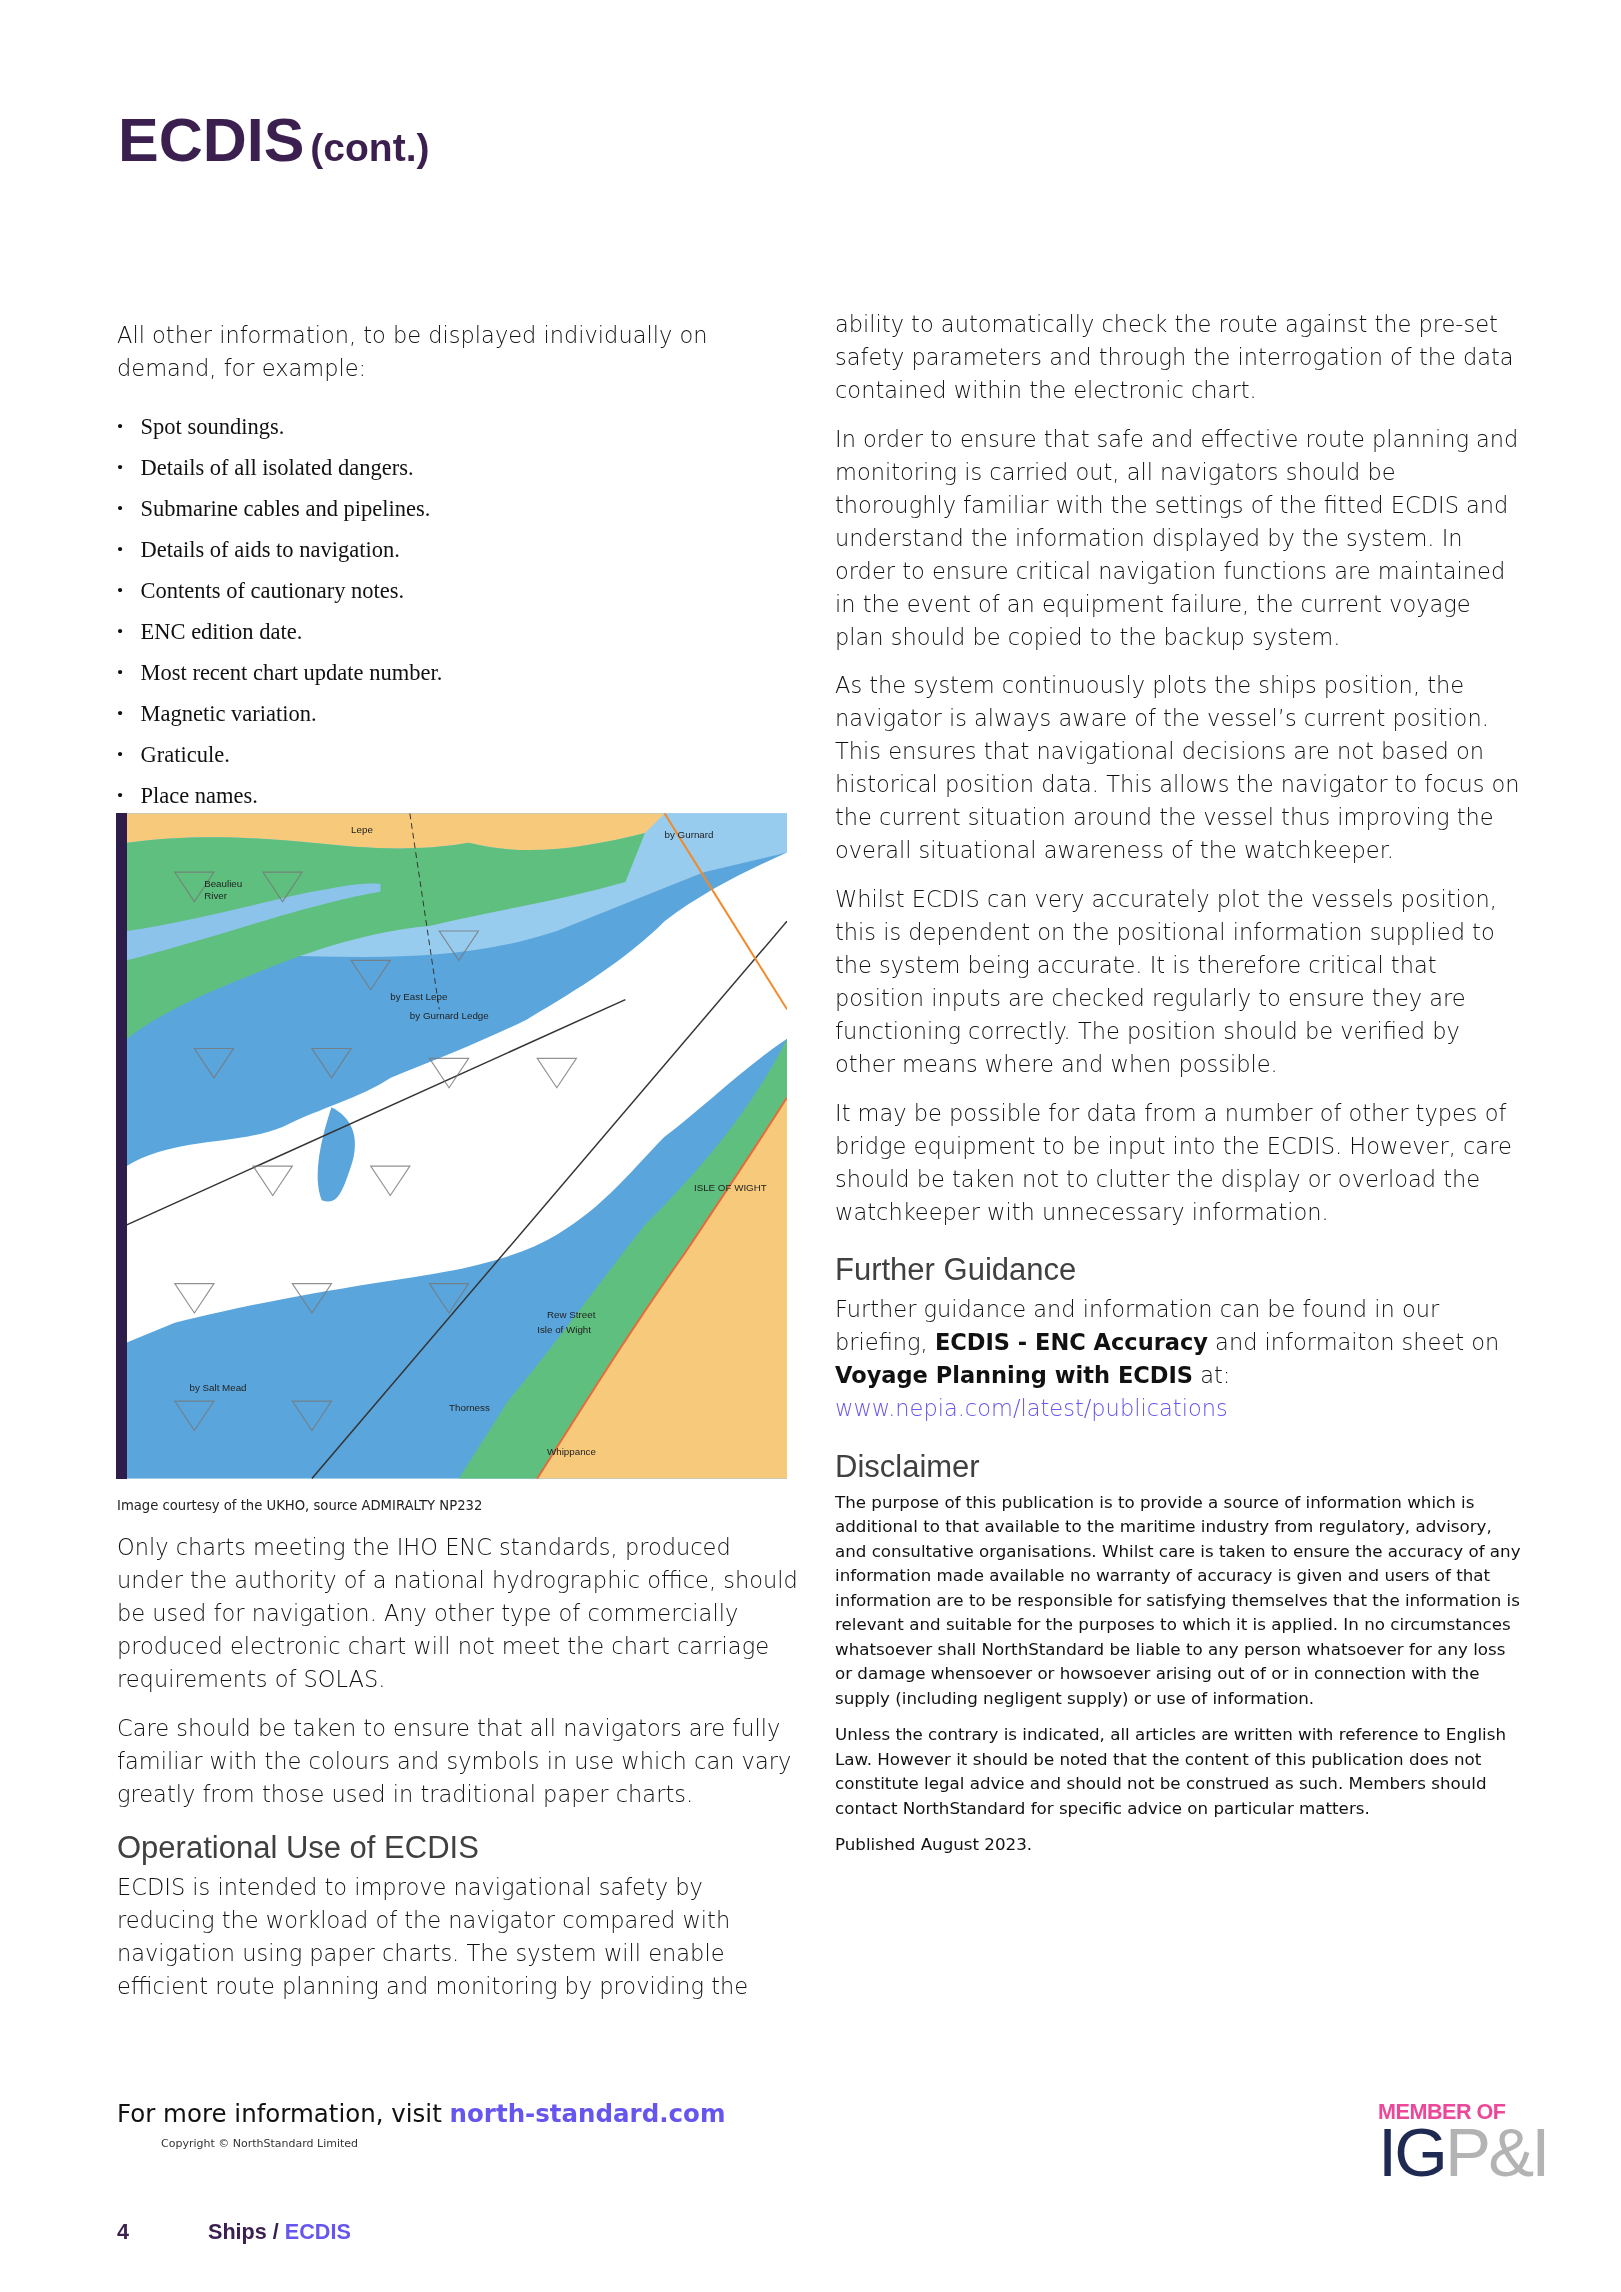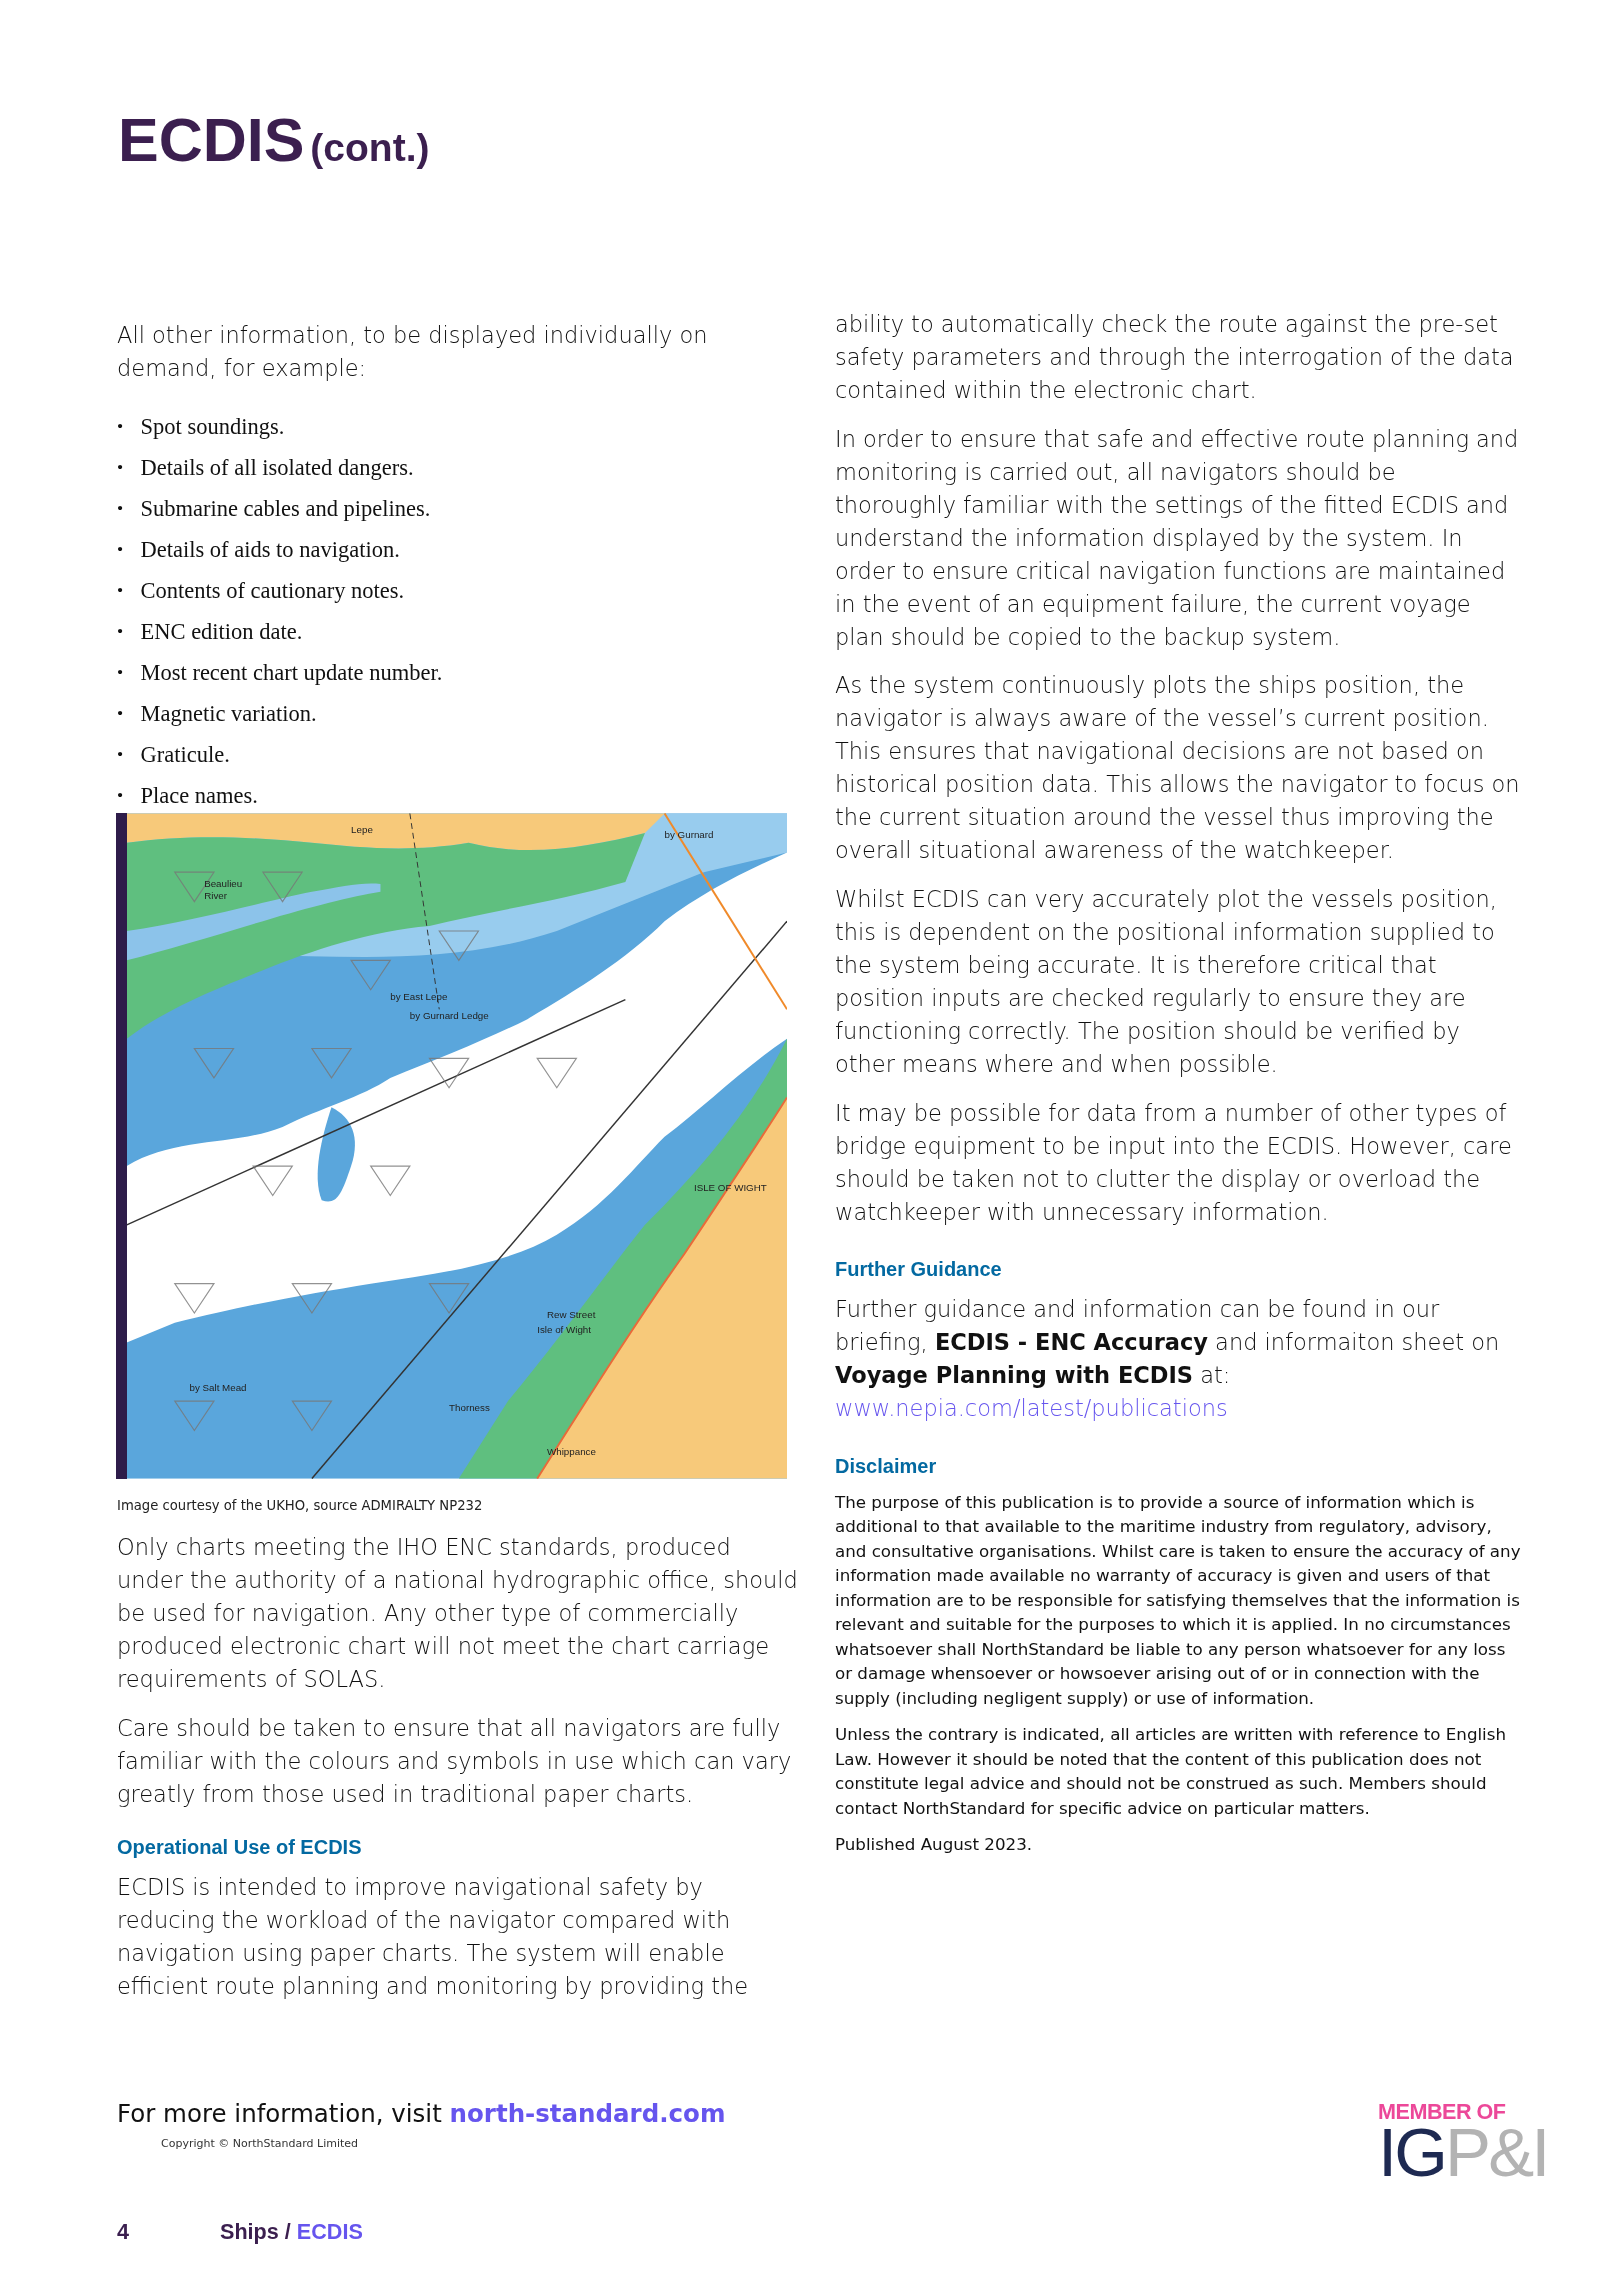--- a/index.html
+++ b/index.html
@@ -9,35 +9,35 @@
   .title { left: 118px; top: 110px; font-family: "Liberation Sans", sans-serif; font-weight: bold;
            color: #3b1f4f; font-size: 61px; letter-spacing: 0px; line-height: 1; }
   .title .cont { font-size: 39px; margin-left: 5.9px; }
   .col { width: 686px; font-size: 22.5px; line-height: 33px; font-weight: 300; }
   .col p { margin: 0 0 15.7px 0; }
   .left { left: 117px; top: 319px; }
   .right { left: 835px; top: 308px; }
   ul.bullets { list-style: none; margin: 0; padding: 0; font-family: Liberation Serif, serif; }
   ul.bullets li { position: relative; padding-left: 23.5px; line-height: 41px; }
   ul.bullets li::before { content: "•"; position: absolute; left: 0; top: 0; font-size: 17.6px; }
-  .h2 { font-family: "Liberation Sans", sans-serif; font-weight: bold; color: #0369a1;
-        font-size: 20px; line-height: 39px; margin: 0 0 3.9px 0; }
+  .h2 { font-family: "Liberation Sans", sans-serif; font-weight: normal; color: #404040;
+        font-size: 31px; line-height: 39px; margin: 0 0 3.9px 0; }
   .figure { left: 116px; top: 813px; width: 671px; height: 666px; overflow: hidden; }
   .figure .bar { position: absolute; left: 0; top: 0; width: 10.8px; height: 100%; background: #2e1c4a; }
   .caption { left: 117px; top: 1498px; font-size: 13.2px; color: #222; }
   .link { color: #6655ee; }
   .bold { font-weight: bold; }
   .disclaimer { font-size: 16.7px; line-height: 24.5px; font-weight: normal; }
   .disclaimer p { margin: 0 0 11.8px 0; }
   .footer-info { left: 117px; top: 2099px; font-size: 24.5px; }
   .footer-info .link { font-weight: bold; }
   .copyright { left: 117px; top: 2137px; font-size: 11px; color: #333; margin-left: 44px; }
   .pagenum { left: 117px; top: 2219px; font-family: "Liberation Sans", sans-serif; font-weight: bold;
              color: #3b1f4f; font-size: 21.6px; }
-  .crumb { left: 220px; top: 2219px; font-family: "Liberation Sans", sans-serif; font-weight: bold;
+  .crumb { left: 208px; top: 2219px; font-family: "Liberation Sans", sans-serif; font-weight: bold;
            color: #3b1f4f; font-size: 21.6px; text-align: right; }
   .crumb .active { color: #6655ee; }
   .logo { left: 1378px; top: 2099px; width: 147px; }
   .logo .member { font-family: "Liberation Sans", sans-serif; font-weight: bold; color: #ec4899;
                   font-size: 21.6px; letter-spacing: -0.5px; }
   .logo .ig { font-family: "Liberation Sans", sans-serif; font-size: 69px; line-height: 55px; letter-spacing: -2.9px; }
   .logo .ig .dark { color: #1e2a52; }
   .logo .ig .light { color: #b3b3b3; }
 </style>
 </head>

